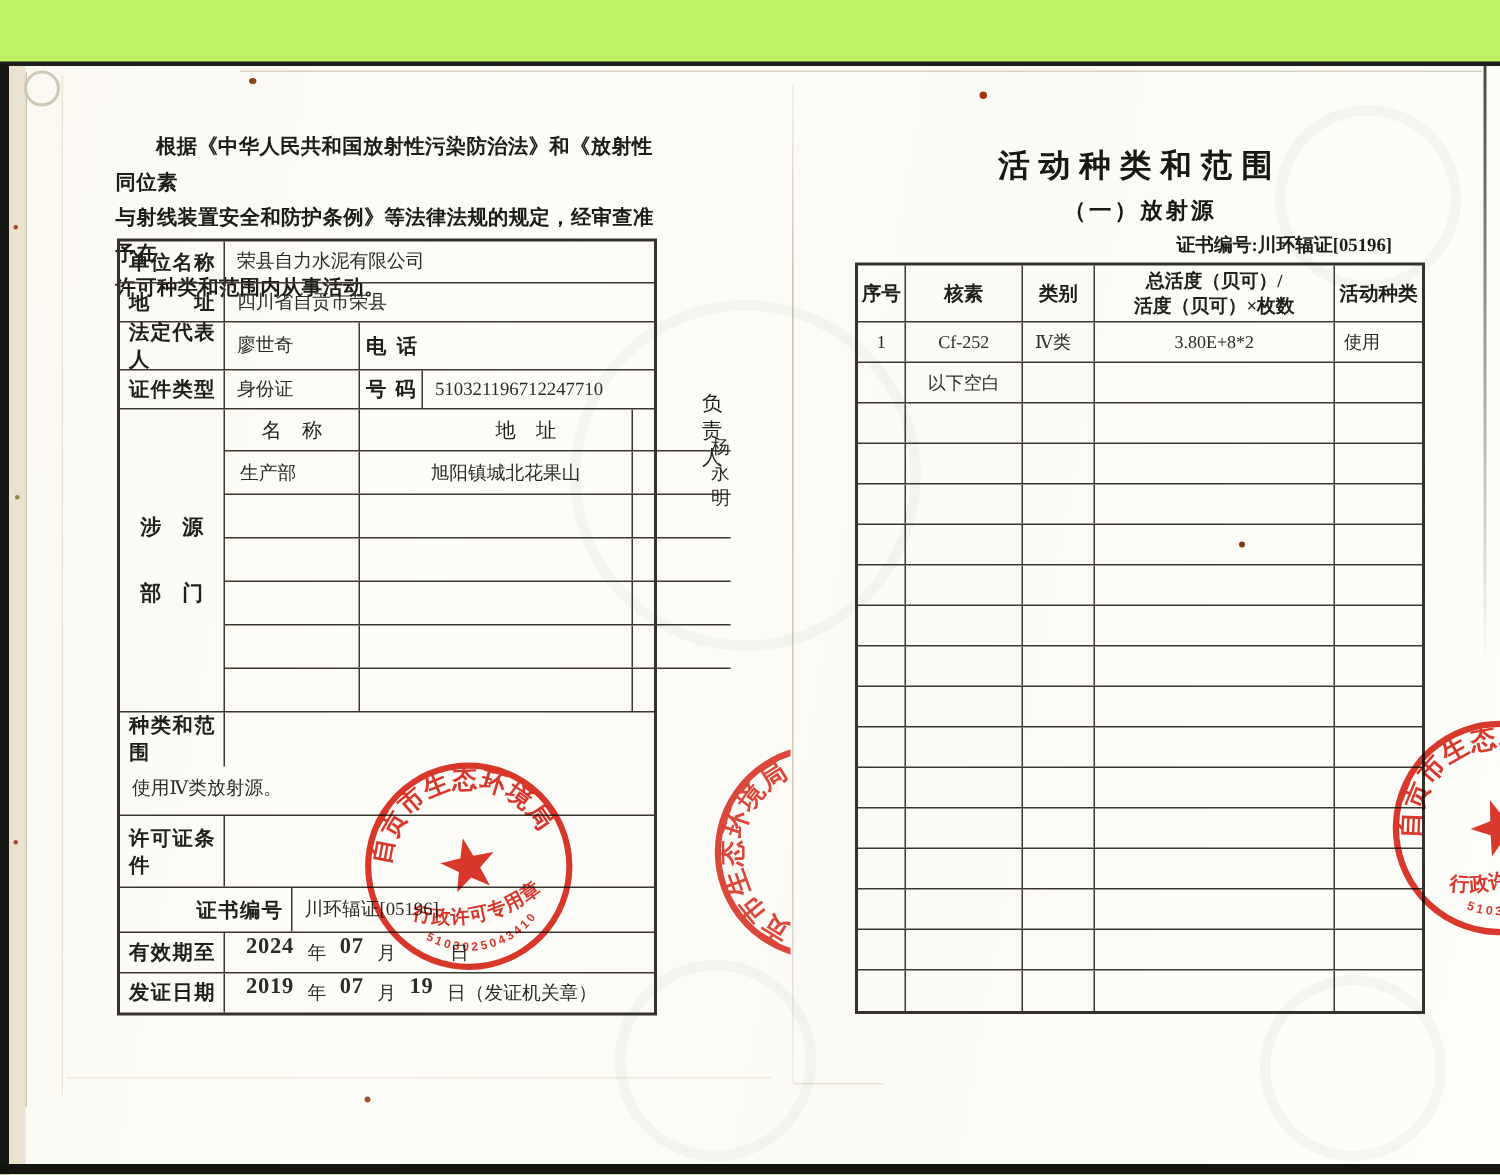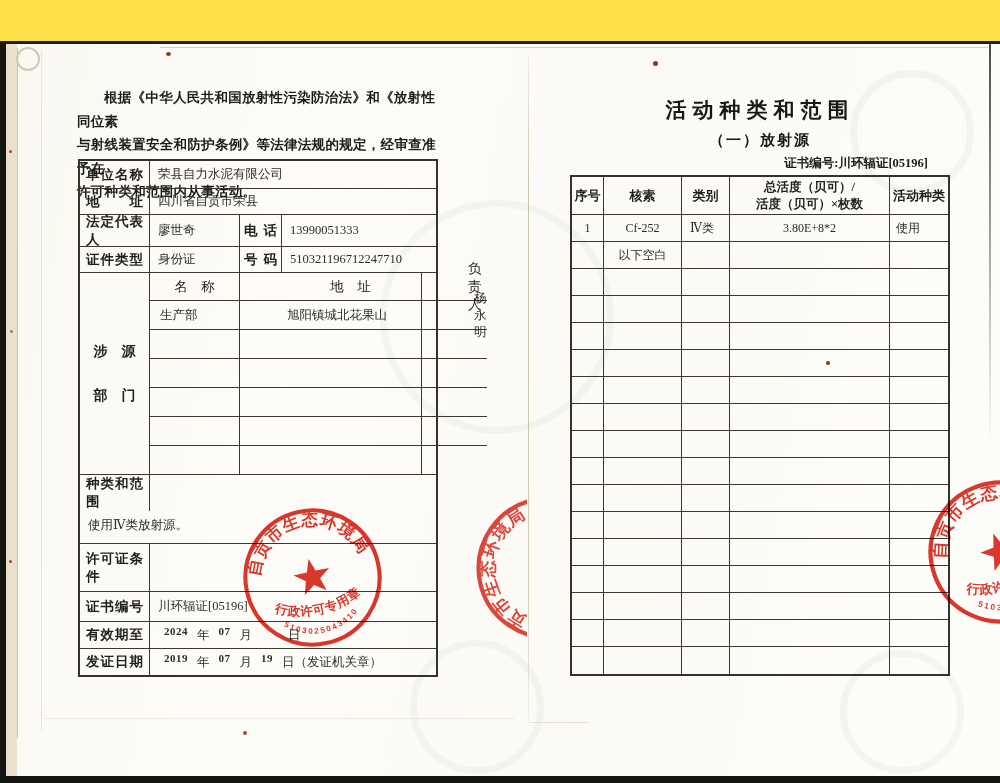--- a/index.html
+++ b/index.html
@@ -1,17 +1,17 @@
 <!DOCTYPE html>
 <html><head>
 <meta charset="utf-8">
 <style>
   html,body{margin:0;padding:0;background:#ffffff;}
   #canvas{position:relative;width:1000px;height:783px;overflow:hidden;
-    font-family:"Liberation Serif","DejaVu Serif",serif;color:#24231f;background:#fde047;}
+    font-family:"Liberation Serif","DejaVu Serif",serif;color:#24231f;background:#bef264;}
 
   
   .frame-top{position:absolute;left:0;top:41px;width:1000px;height:3px;background:#1e1e1c;}
   .frame-top2{position:absolute;left:160px;top:47px;width:828px;height:1px;background:#d8d1bd;}
   .frame-left{position:absolute;left:0;top:43px;width:6px;height:740px;background:#161612;}
   .frame-bottom{position:absolute;left:0;top:776px;width:1000px;height:7px;background:#141411;}
   .frame-right{position:absolute;left:989px;top:44px;width:2px;height:400px;
     background:linear-gradient(#4d4a42,rgba(77,74,66,0));}
   .paper{position:absolute;left:6px;top:44px;width:994px;height:732px;
     background:linear-gradient(100deg,#faf8f1 0%,#fdfcf8 30%,#fbfaf5 60%,#fdfdfa 100%);}
@@ -49,21 +49,21 @@
   .srow{display:flex;border-bottom:1px solid #3a382f;box-sizing:border-box;height:29px;}
   .srow:last-child{border-bottom:none;}
   .srow .scell{box-sizing:border-box;border-right:1px solid #3a382f;display:flex;
     align-items:center;font-size:12.5px;color:#2d2b25;}
   .srow .scell:last-child{border-right:none;margin-left:46px;}
   .sc0{width:90px;flex:none;padding-left:10px;}
   .sc1{width:142px;flex:none;padding-left:7px;margin-left:40px;}
   .sc2{flex:1;padding-left:6px;}
   .srow.shead .scell{font-size:13.5px;font-weight:400;justify-content:center;padding-left:0;color:#201f1a;}
   .top-al{align-items:flex-start;padding-top:6px;}
-  .num{font-size:11px;position:relative;top:-4px;letter-spacing:.5px;font-weight:600;}
+  .num{font-size:15px;position:relative;top:-4px;letter-spacing:.5px;font-weight:600;}
   .dgap{display:inline-block;width:36px;}
   .dsp{display:inline-block;width:9px;}
 
   
   .r-title{position:absolute;left:570px;top:96px;width:380px;text-align:center;
     font-size:21px;font-weight:700;letter-spacing:6px;color:#181713;}
   .r-sub{position:absolute;left:570px;top:131px;width:380px;text-align:center;
     font-size:15px;font-weight:700;letter-spacing:2px;color:#181713;}
   .r-certline{position:absolute;left:570px;top:155px;width:358px;text-align:right;
     font-size:12.5px;font-weight:700;color:#1d1c18;}
@@ -143,21 +143,20 @@
       </div>
 
       <div class="lrow" style="height:32px;">
         <div class="lcell lbl">
             <span class="j">法定代表人</span>
           </div>
         <div class="lcell val w90">廖世奇</div>
         <div class="lcell lbl w42">
             <span class="j">电话</span>
           </div>
-        <div class="lcell val">13990051333</div>
       </div>
 
       <div class="lrow" style="height:26px;">
         <div class="lcell lbl">
             <span class="j">证件类型</span>
           </div>
         <div class="lcell val w90">身份证</div>
         <div class="lcell lbl w42">
             <span class="j">号码</span>
           </div>
@@ -217,21 +216,21 @@
         <div class="lcell val top-al">使用Ⅳ类放射源。</div>
       </div>
 
       <div class="lrow" style="height:48px;">
         <div class="lcell lbl">
             <span class="j">许可证条件</span>
           </div>
         <div class="lcell val"></div>
       </div>
 
-      <div class="lrow" style="height:30px;">
+      <div class="lrow" style="height:30px;padding-left:45px;">
         <div class="lcell lbl">
             <span class="j">证书编号</span>
           </div>
         <div class="lcell val">川环辐证[05196]</div>
       </div>
 
       <div class="lrow" style="height:27px;">
         <div class="lcell lbl">
             <span class="j">有效期至</span>
           </div>

